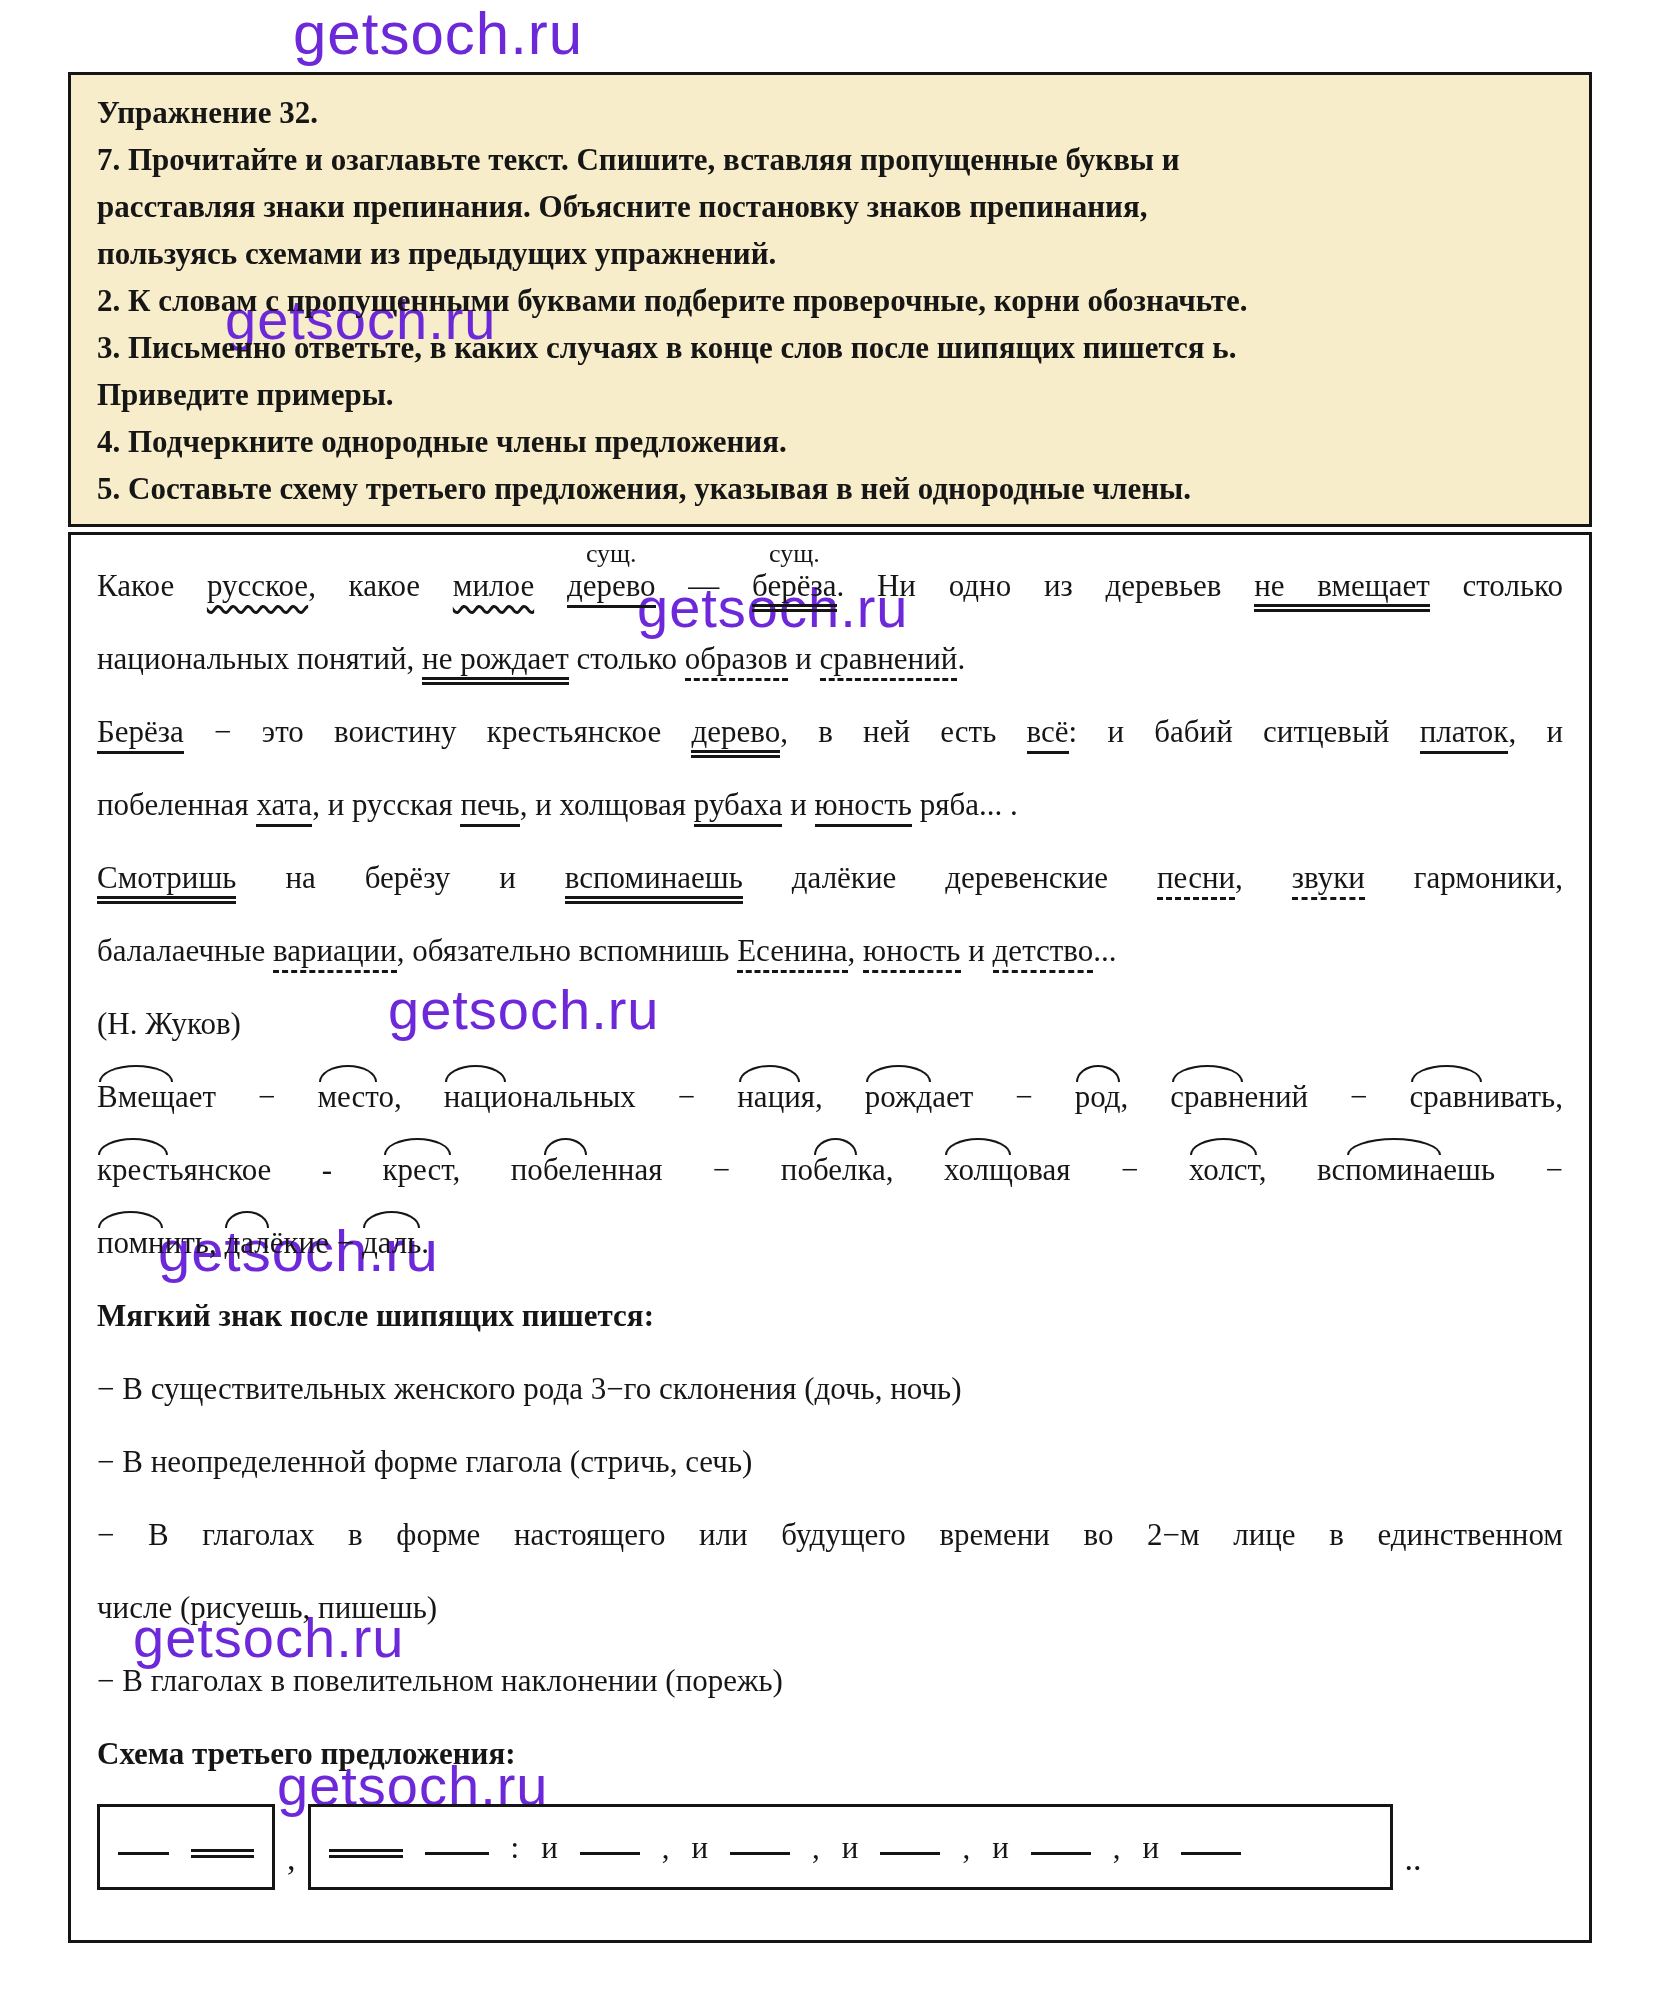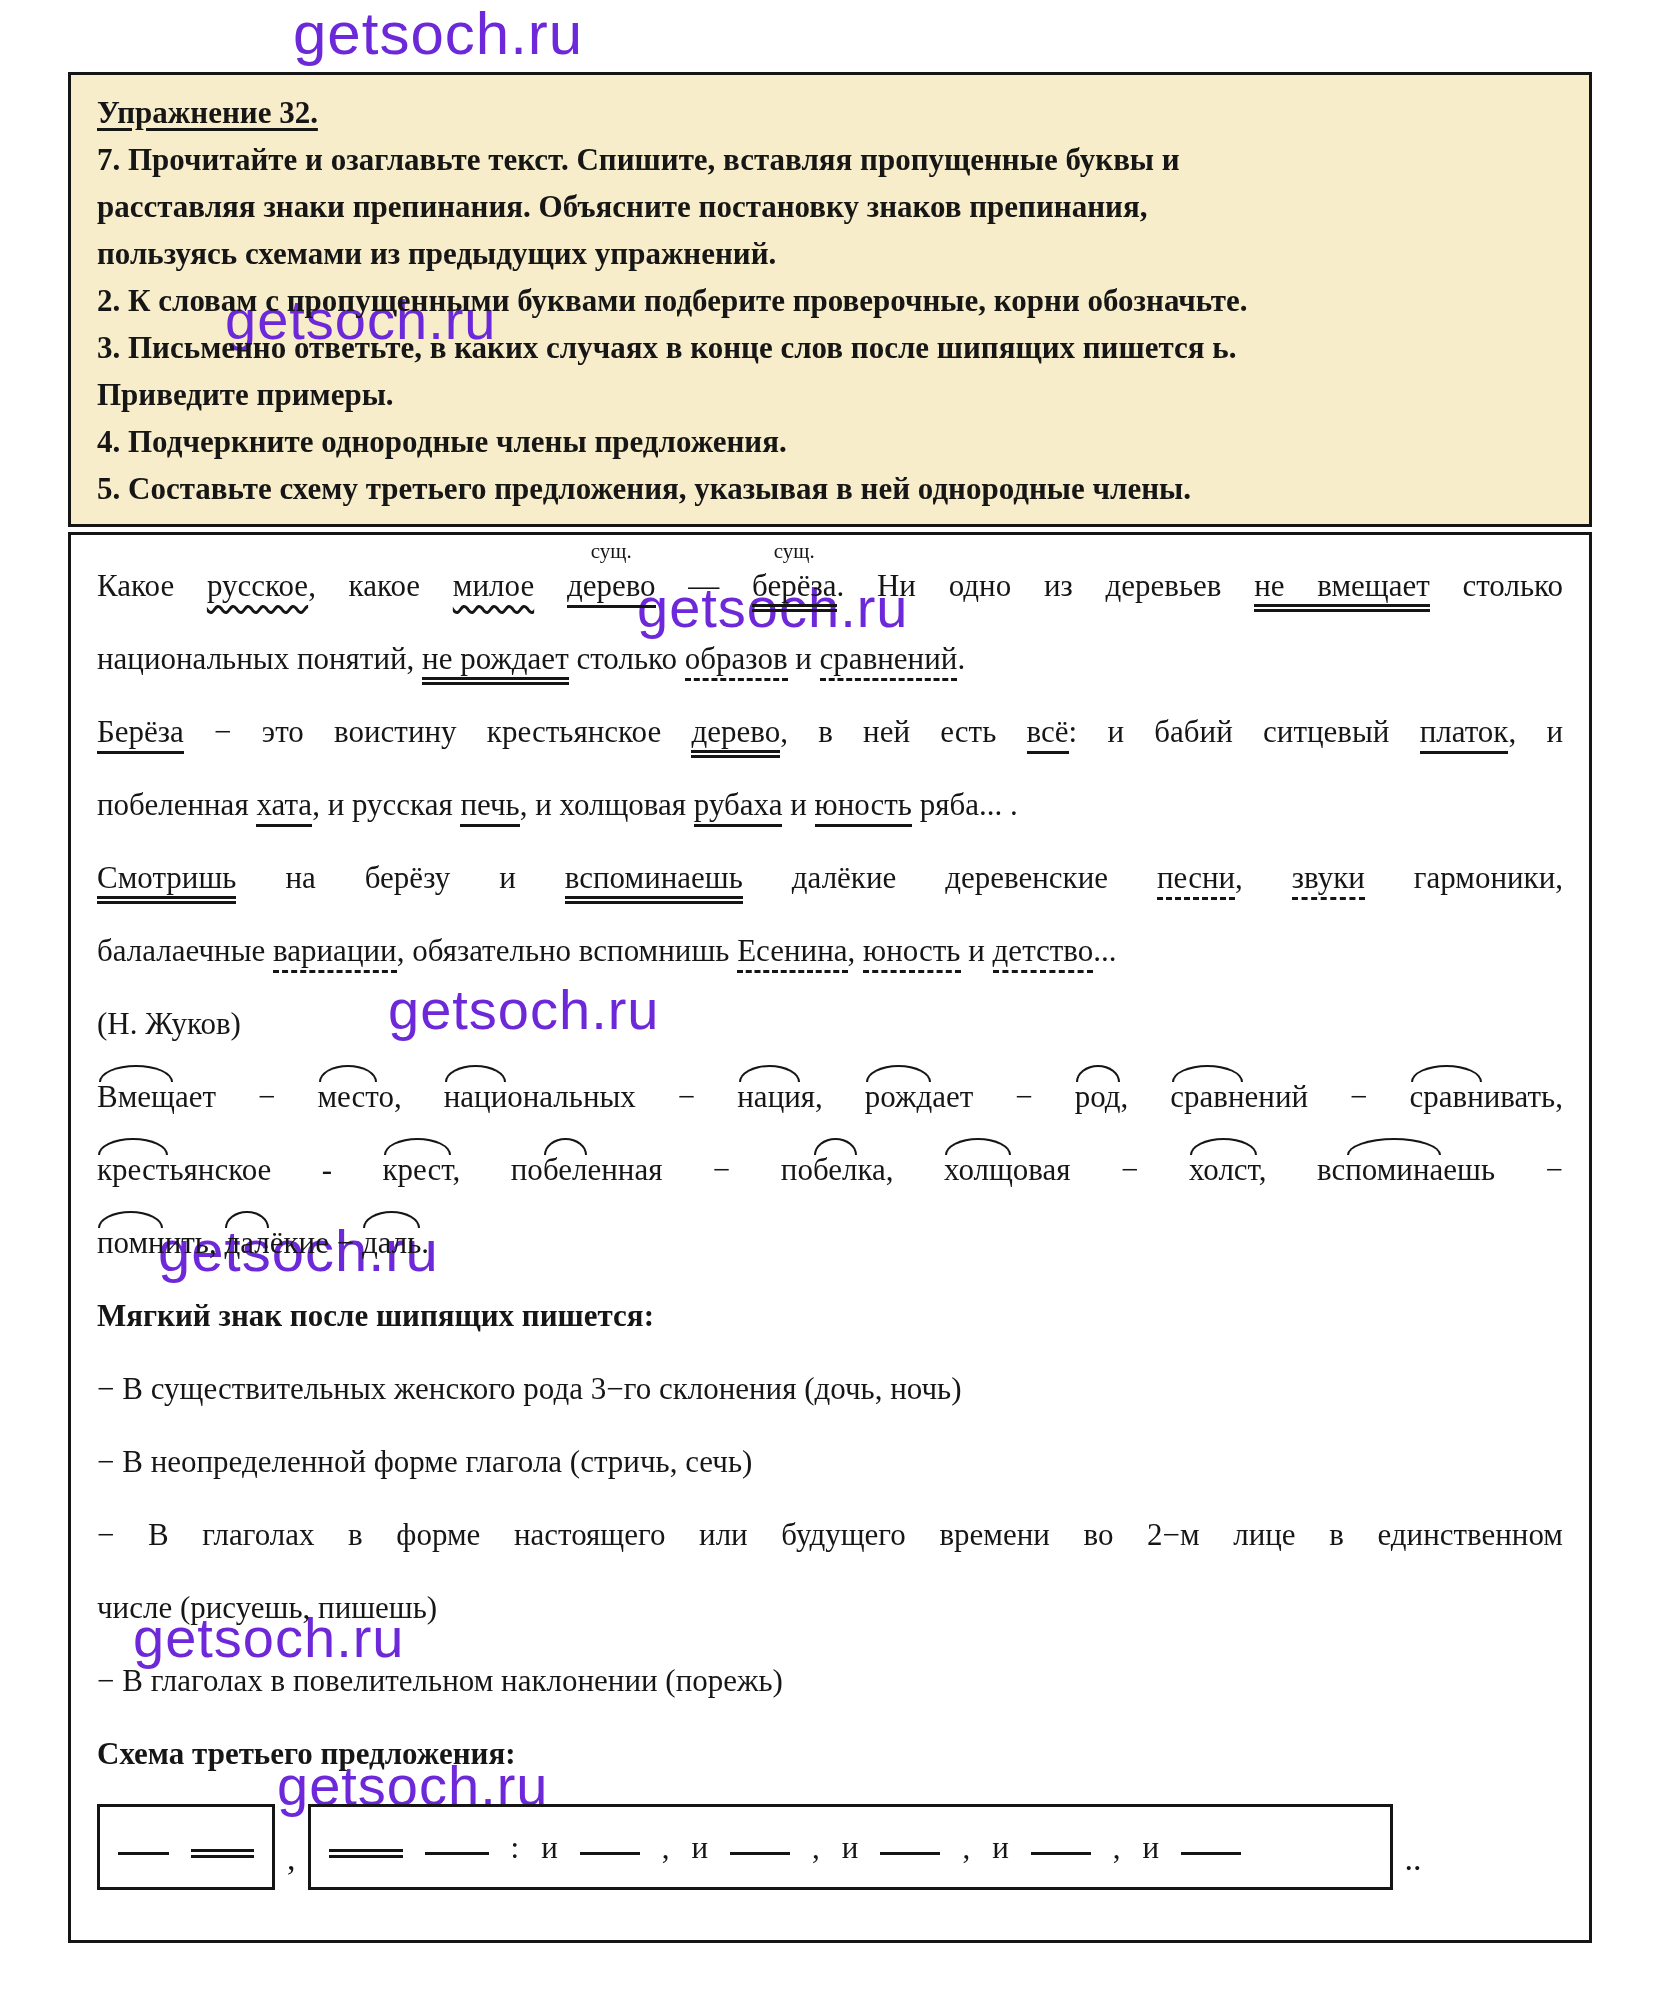--- a/index.html
+++ b/index.html
@@ -29,21 +29,21 @@
     border:3px solid #151515;
     background:#f8edca;
     padding:14px 26px 12px 26px;
   }
   .hline{
     position:relative;z-index:2;
     font-size:31px;font-weight:700;
     line-height:47px;
     white-space:nowrap;
   }
-  .hline.title{text-decoration:underline;text-decoration-thickness:2.5px;text-underline-offset:5px;}
+  .hline.title{text-decoration-thickness:2.5px;text-underline-offset:5px;}
   
   .main-box{
     position:relative;
     margin:5px 64px 0 68px;
     border:3px solid #151515;
     background:#ffffff;
     padding:14px 26px 0 26px;
     height:1391px;
     box-sizing:content-box;
     overflow:hidden;
@@ -57,21 +57,21 @@
   .bline.bold{font-weight:700;}
   
   .u1{border-bottom:3px solid #151515;padding-bottom:2px;}
   .u2{border-bottom:8px double #151515;padding-bottom:1px;}
   .ud{border-bottom:3px dashed #151515;padding-bottom:2px;}
   .uw{text-decoration:underline;text-decoration-style:wavy;text-decoration-thickness:2.5px;text-underline-offset:9px;}
   
   .lblw{position:relative;}
   .lbl{
     position:absolute;top:-27px;left:50%;transform:translateX(-50%);
-    font-size:21px;font-weight:400;line-height:1;
+    font-size:26px;font-weight:400;line-height:1;
     border:none;text-decoration:none;white-space:nowrap;
   }
   
   .root{position:relative;}
   .root::before{
     content:"";position:absolute;left:2%;right:2%;top:-14px;height:15px;
     border:2.5px solid #151515;border-bottom:none;
     border-radius:50% 50% 0 0 / 100% 100% 0 0;
   }
   

